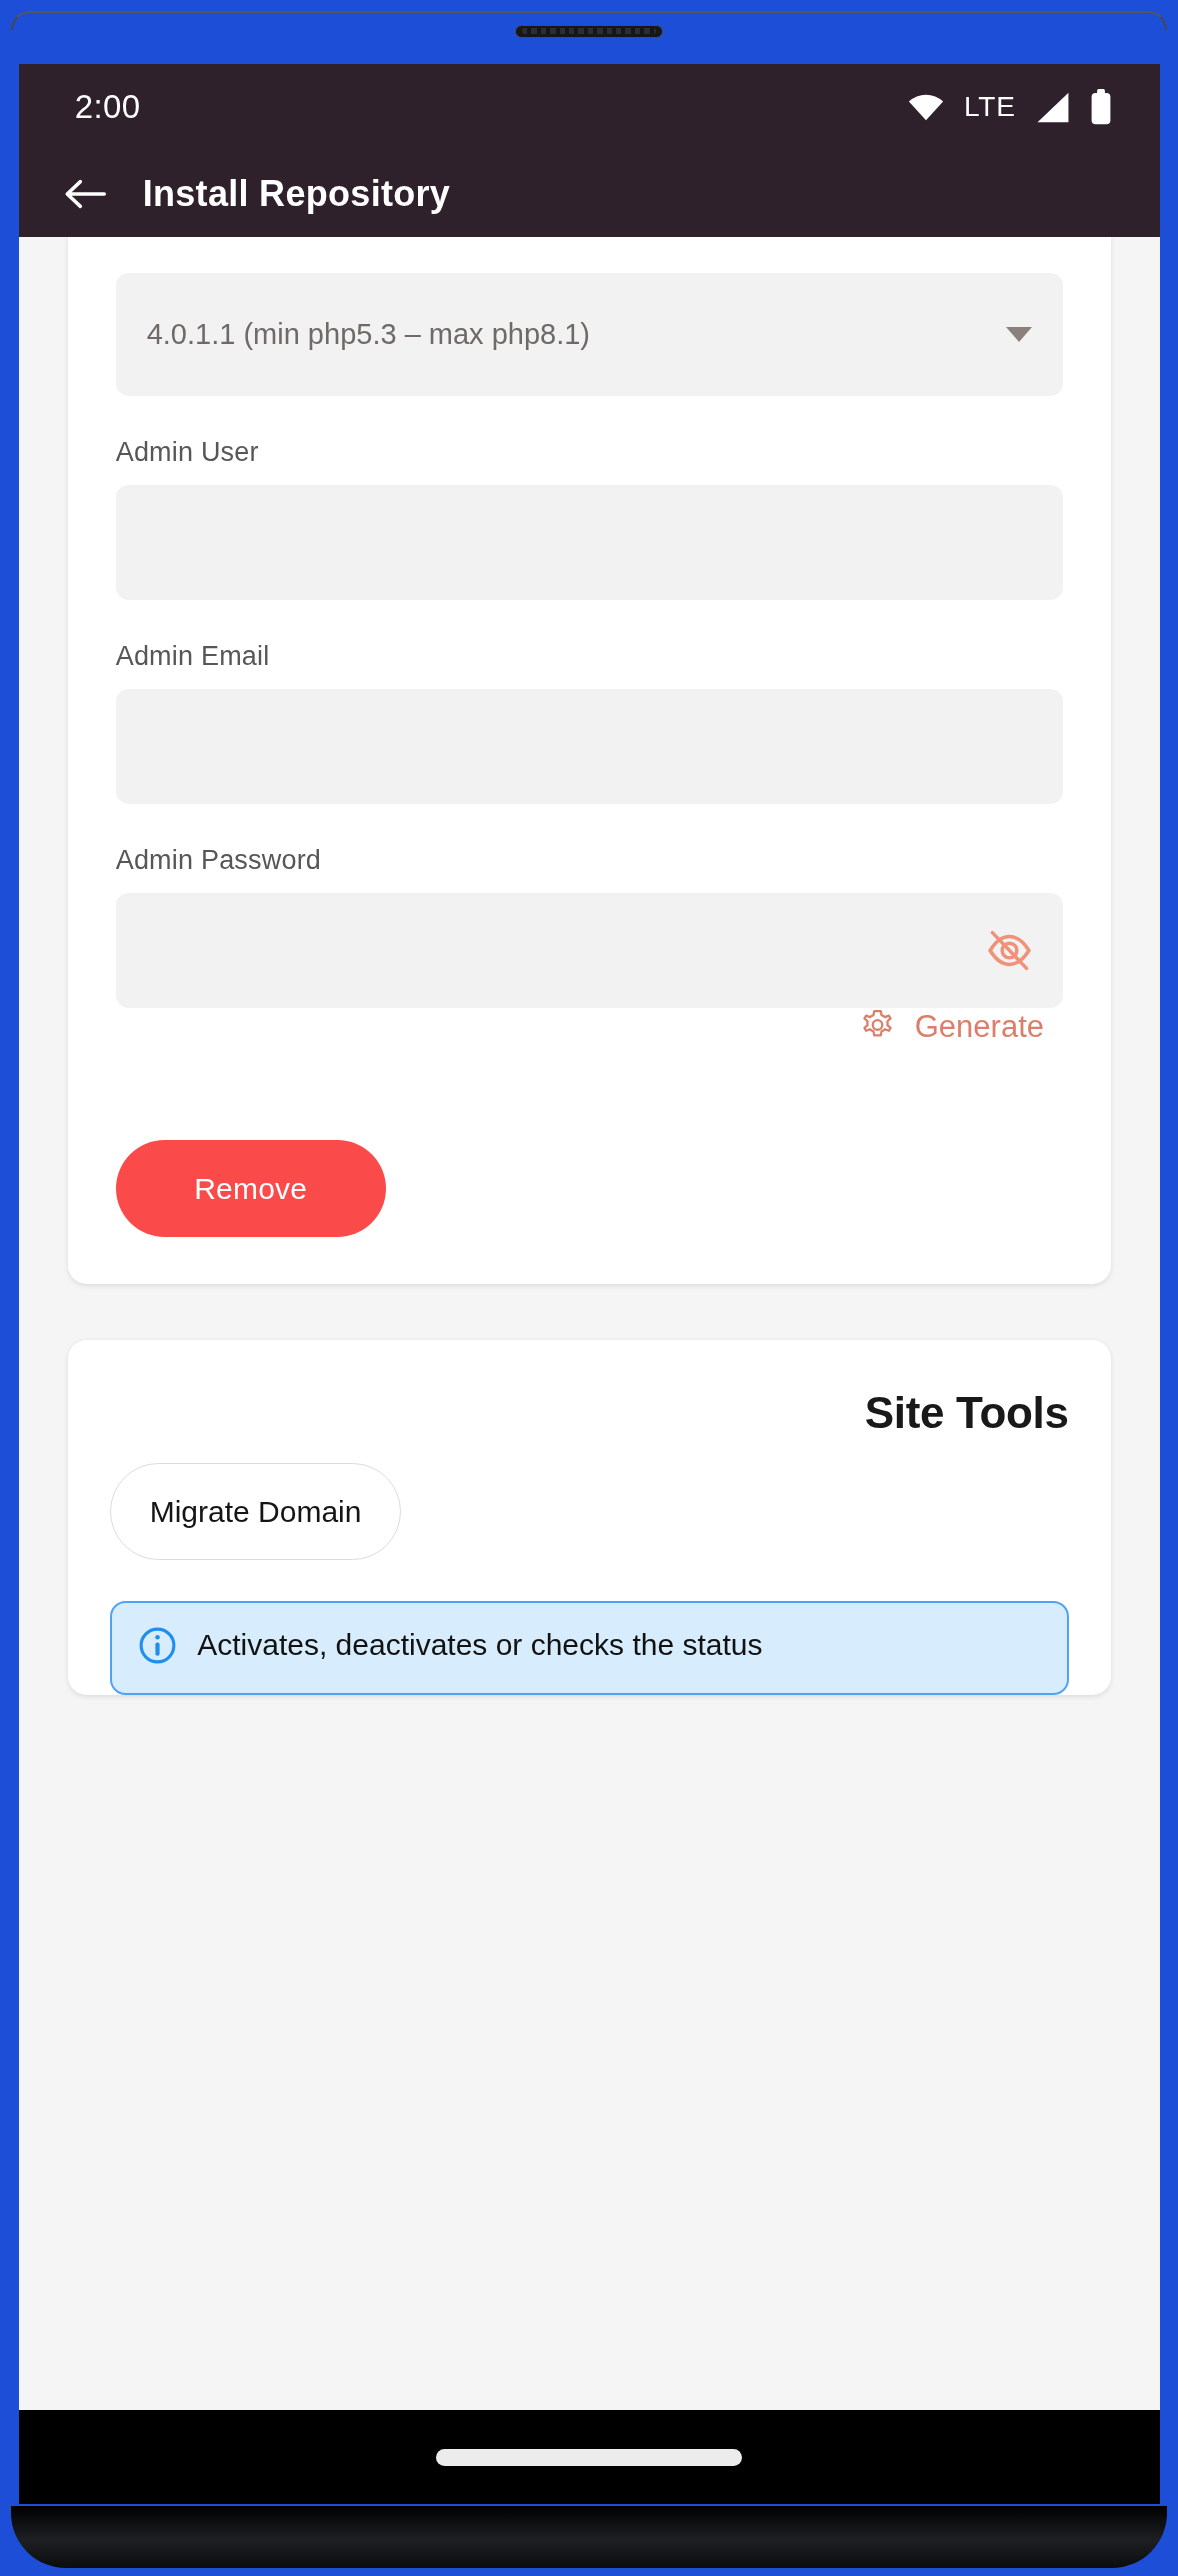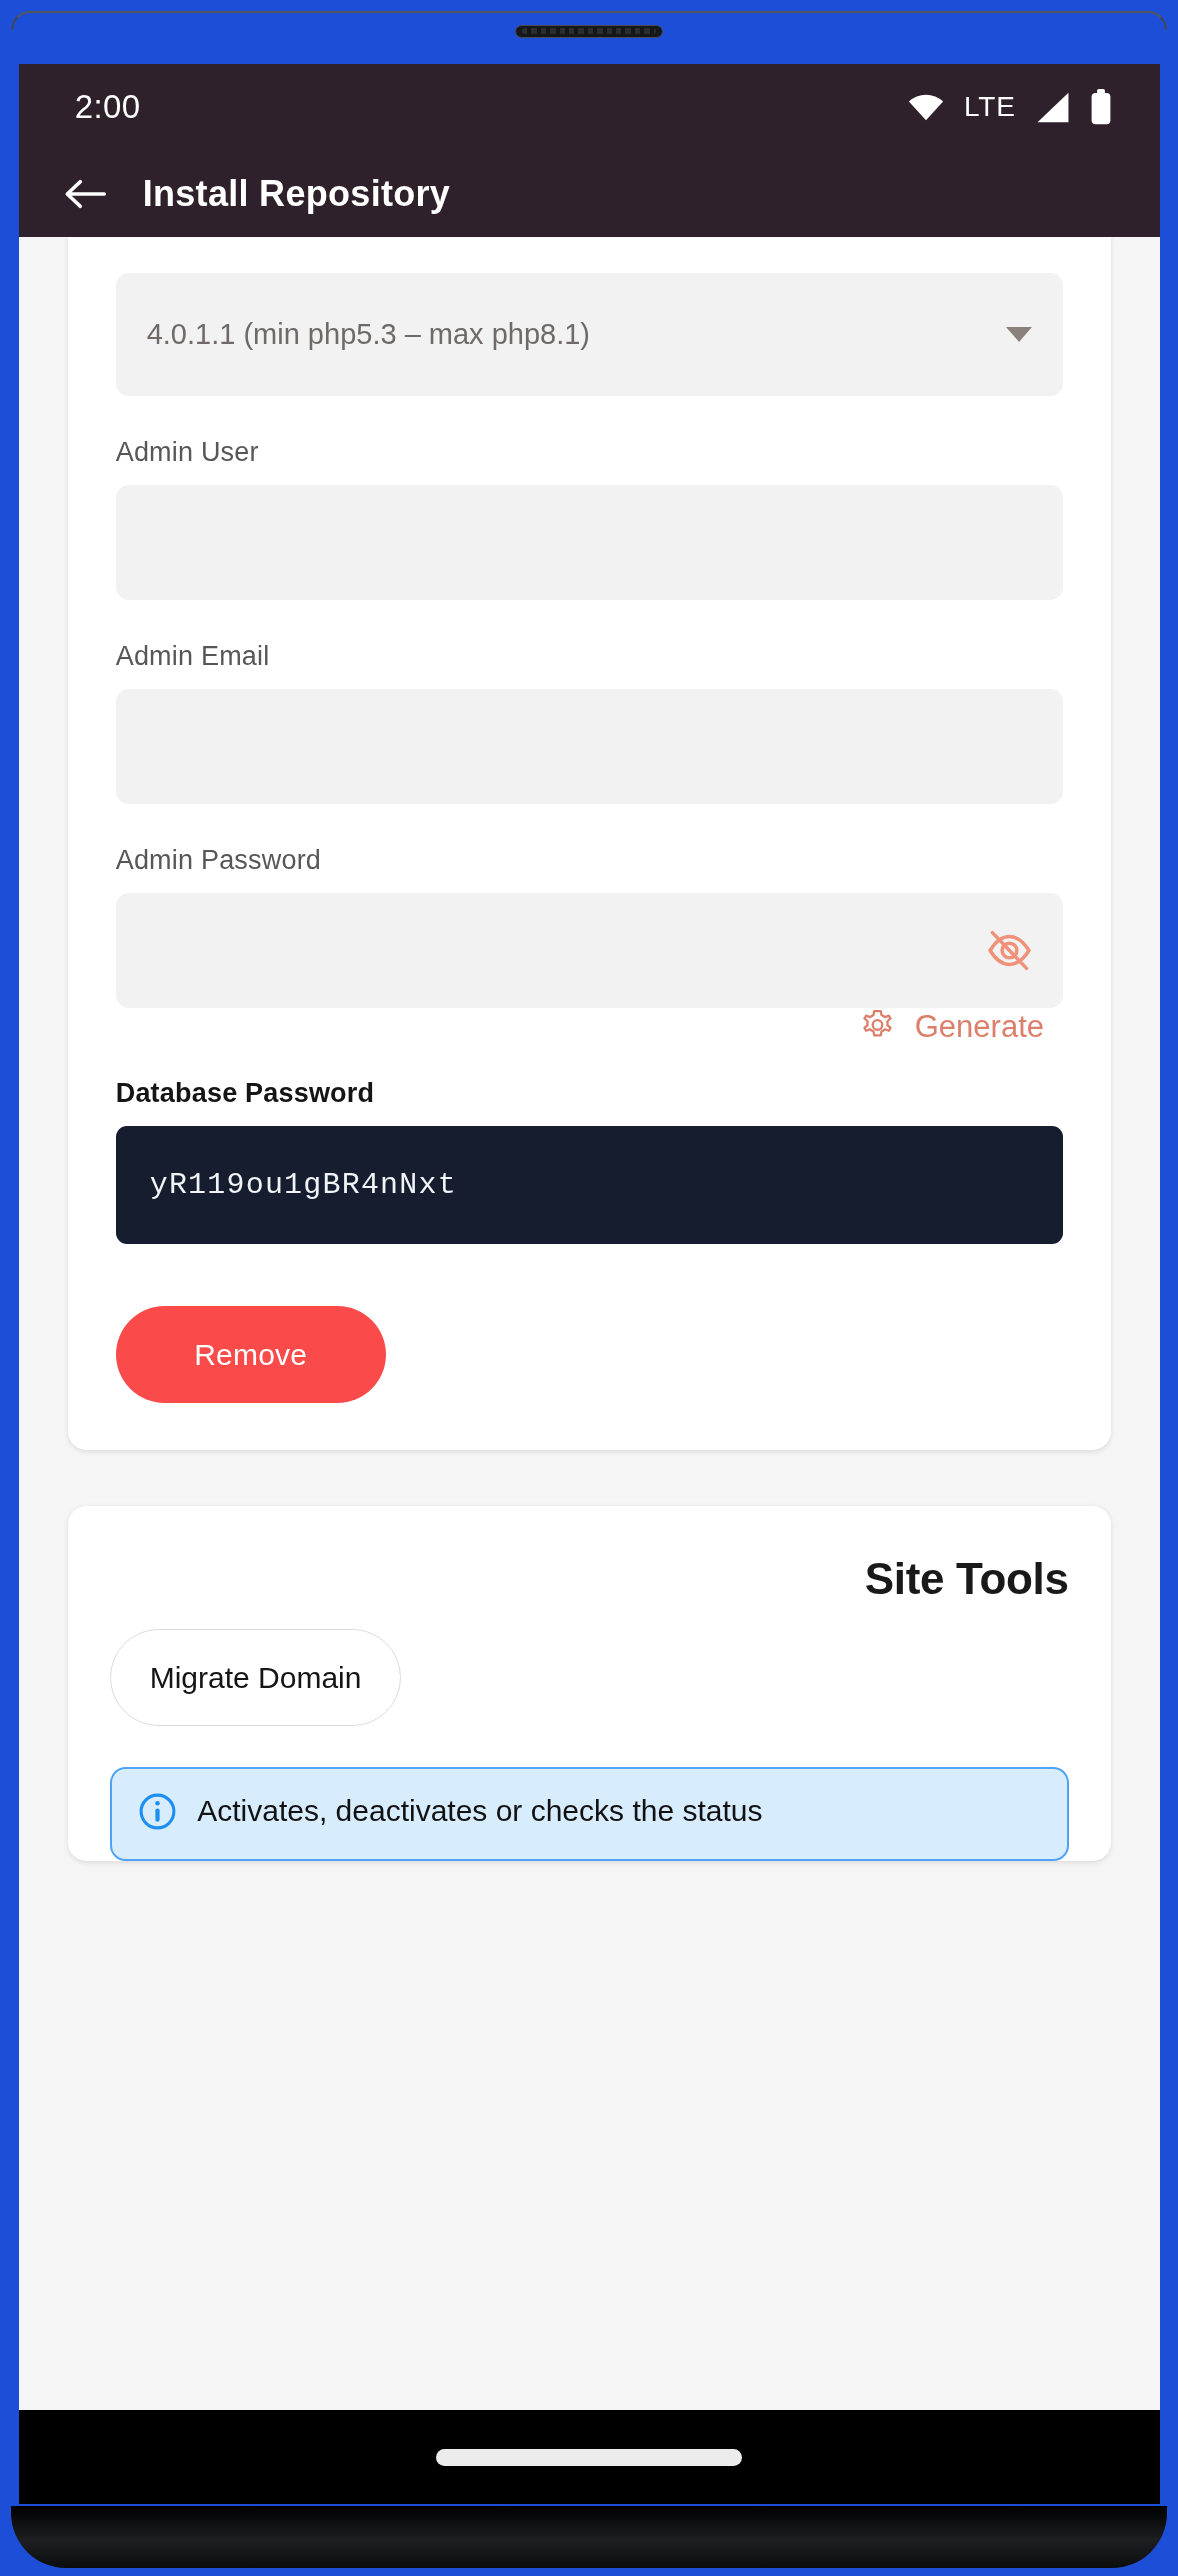--- a/index.html
+++ b/index.html
@@ -243,22 +243,20 @@
                          l-1.1 5.3 -4.2 0 -4.2 0 -1.1-5.3 a15.5 15.5 0 0 1-4.4-2.6 l-5.1 1.9 -2.1-3.6
                          4-3.6 a15.5 15.5 0 0 1 0-5.1 l-4-3.6 2.1-3.6 5.1 1.9 a15.5 15.5 0 0 1 4.4-2.6
                          l1.1-5.3 z" stroke="#db7f6a" stroke-width="3" fill="none" stroke-linejoin="round"></path>
                 <circle cx="24" cy="22" r="6.2" stroke="#db7f6a" stroke-width="3" fill="none"></circle>
               </svg>
             </span>
             <span id="generate-label">Generate</span>
           </div>
 
           <div class="gap-md"></div>
-          <div class="field-label strong">Database Password</div>
-          <div id="db-password-box">yR119ou1gBR4nNxt</div>
 
           <button id="remove-button">Remove</button>
         </div>
       </div>
 
       <div id="card-gap"></div>
 
       <div id="tools-card" class="card">
         <div id="tools-title">Site Tools</div>
 

